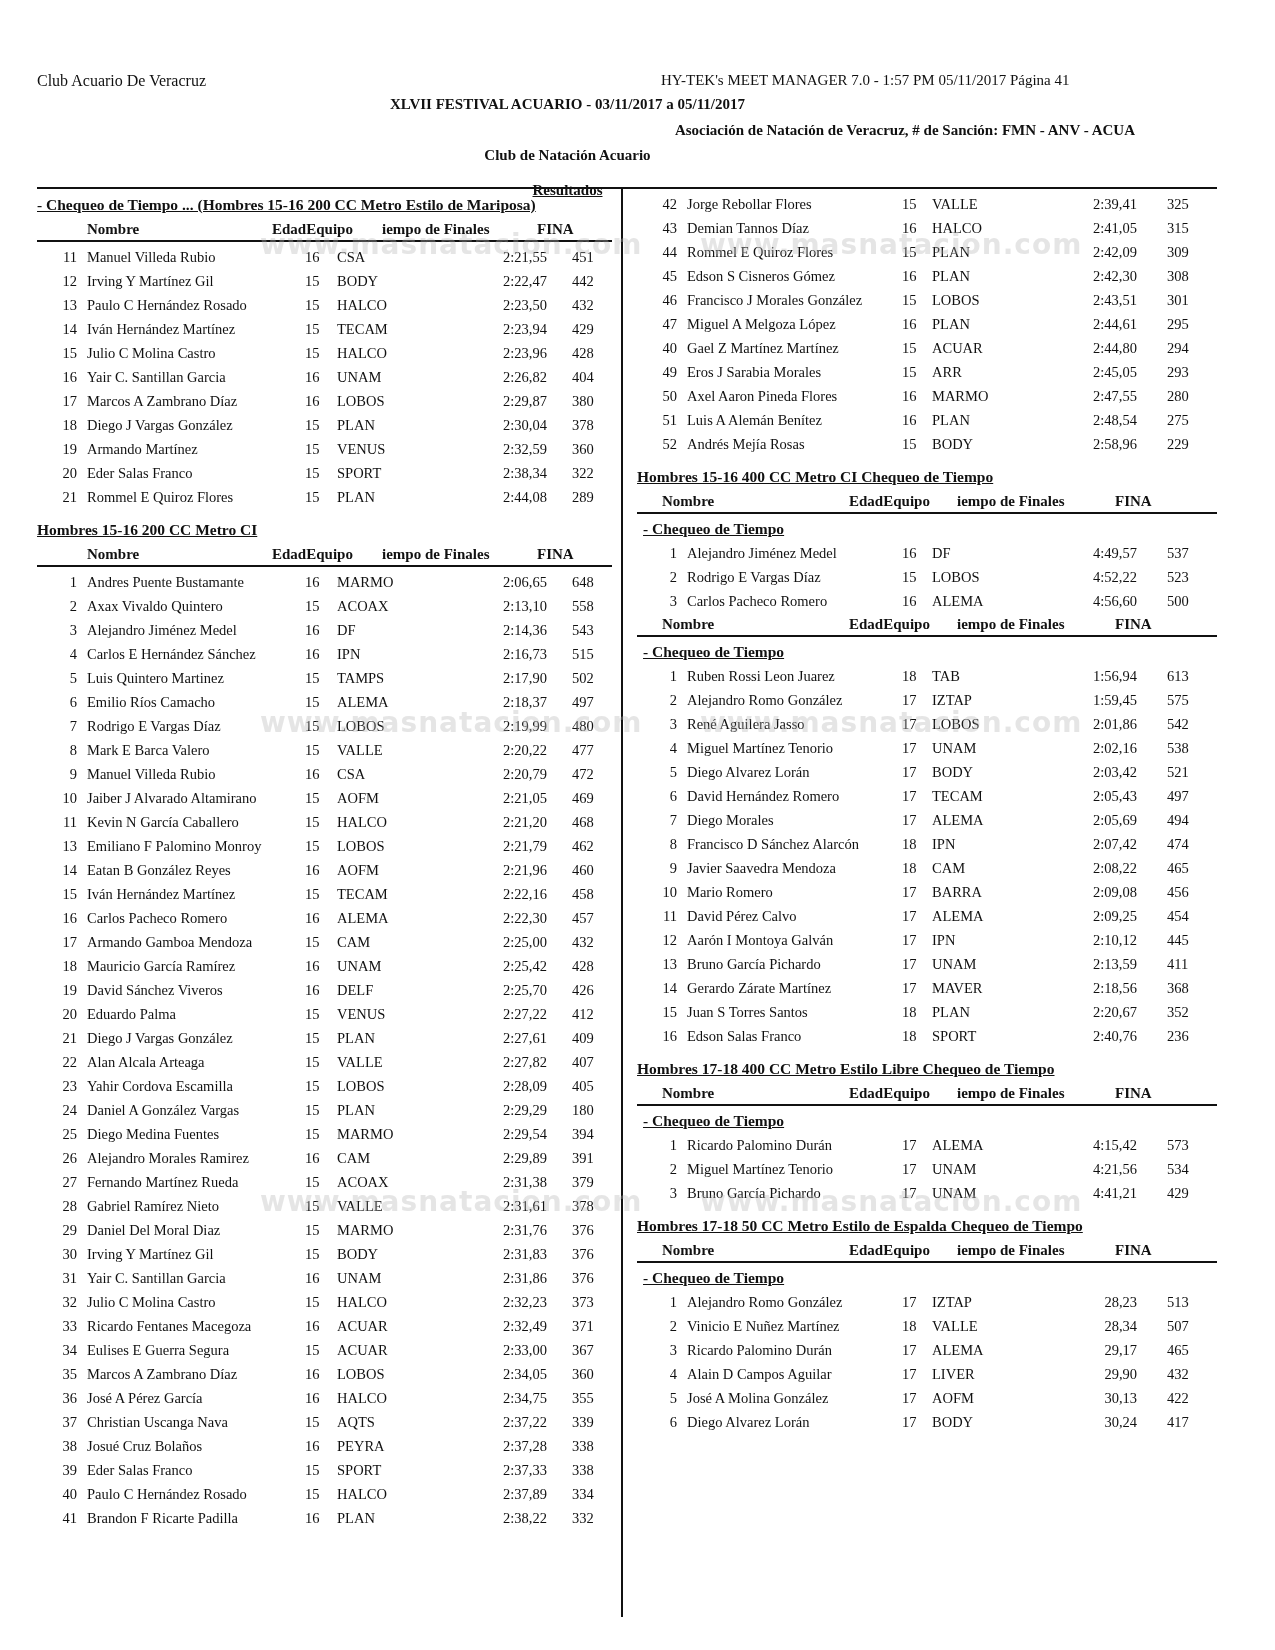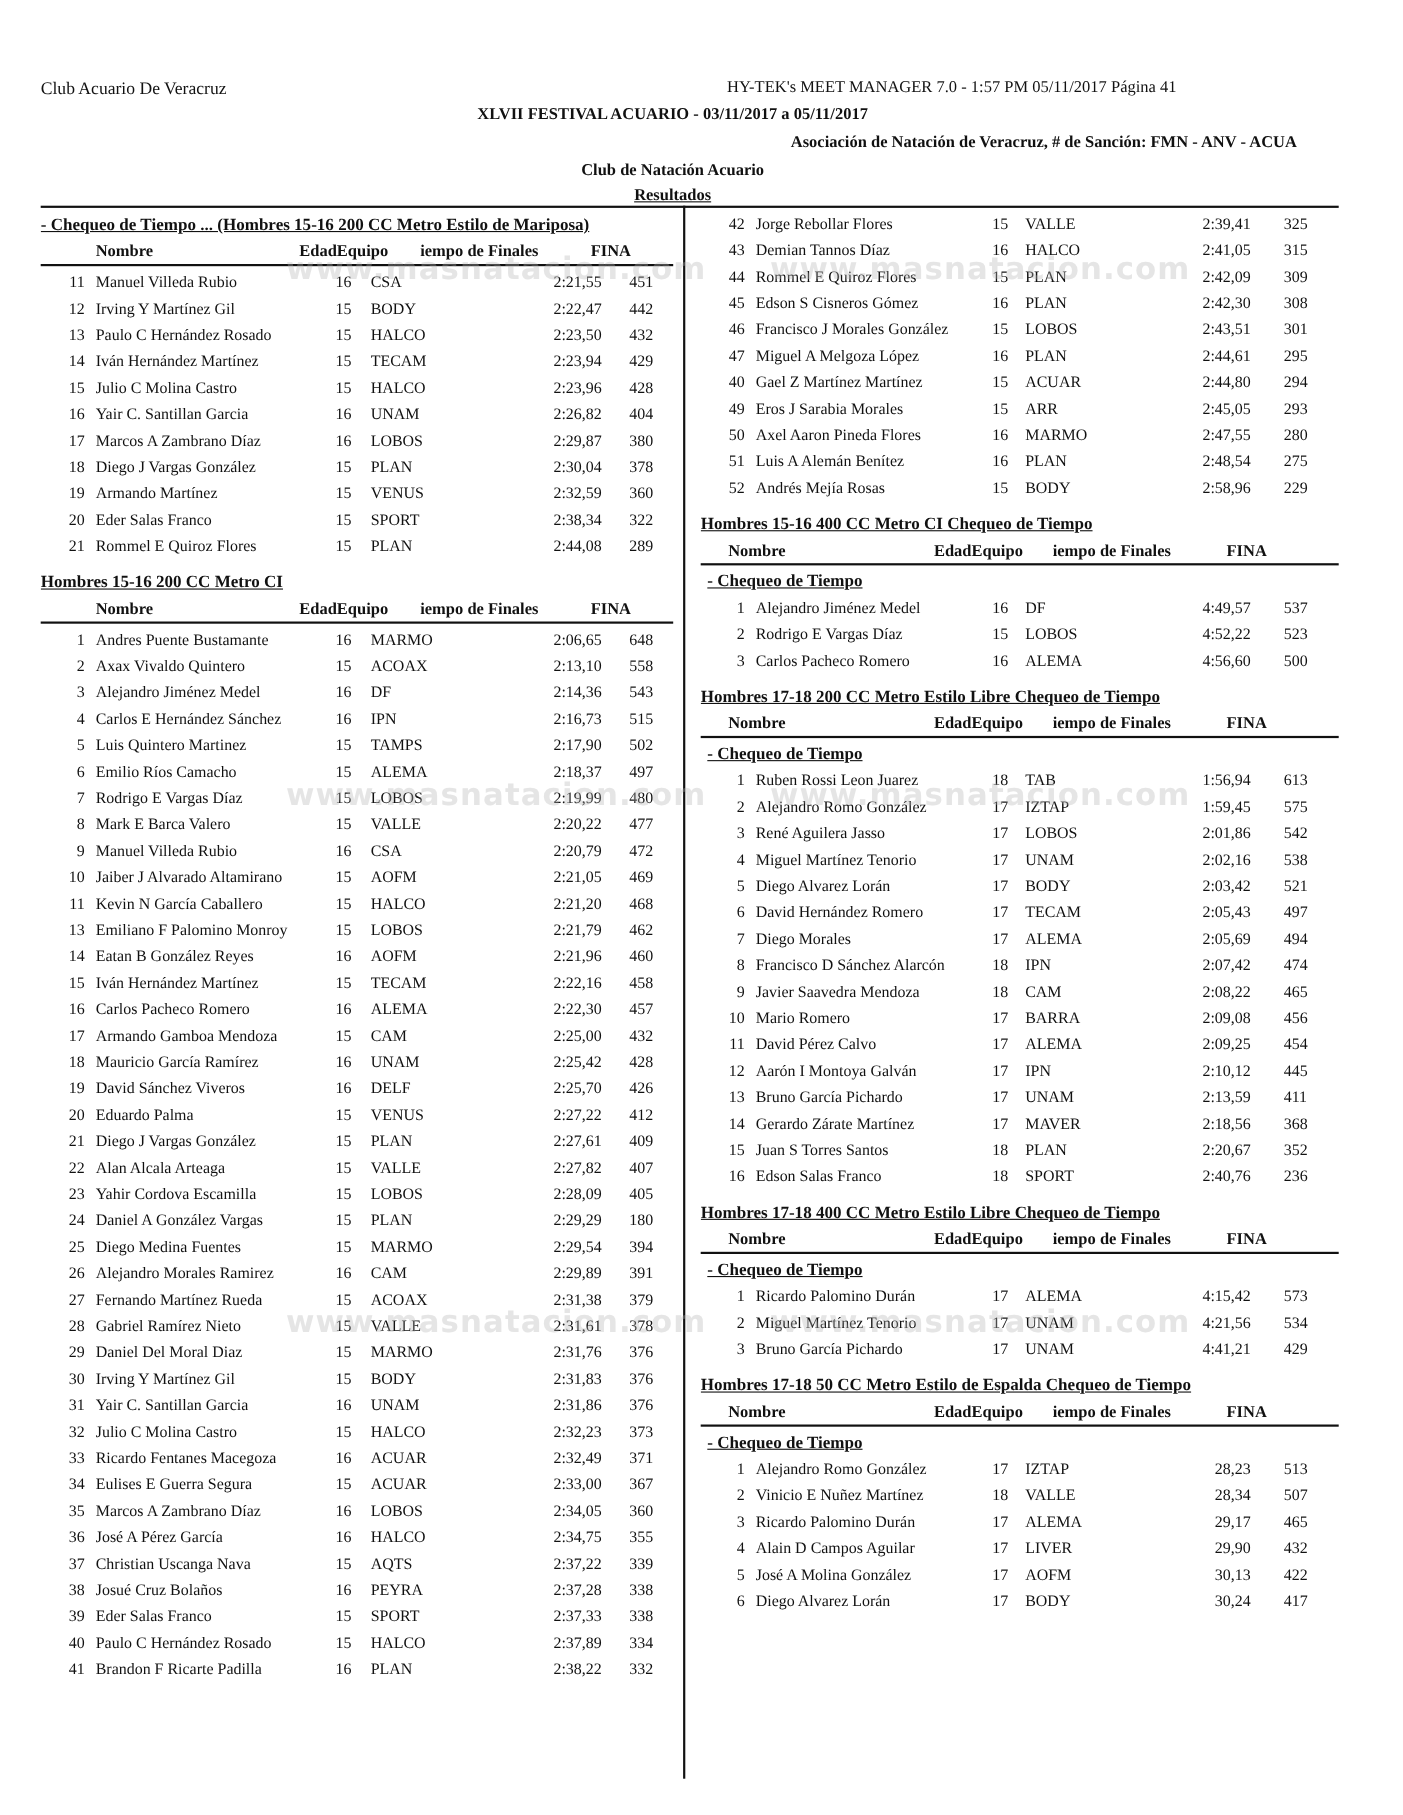--- a/index.html
+++ b/index.html
@@ -1,24 +1,24 @@
 <!DOCTYPE html>
 <html><head>
 <meta charset="utf-8">
 <style>
   html, body { margin:0; padding:0; background:#fff; }
   body { width:1275px; height:1650px; position:relative; overflow:hidden;
          font-family:"Liberation Serif","DejaVu Serif",serif; color:#111; }
   .hdr-left { position:absolute; left:37px; top:72px; font-size:16px; }
   .hdr-right { position:absolute; left:661px; top:72px; font-size:15px; }
-  .center-line { position:absolute; left:0; width:1135px; text-align:center; font-weight:bold; font-size:15px;padding-left:44px; }
+  .center-line { position:absolute; left:0; width:1135px; text-align:center; font-weight:bold; font-size:15px; }
   .title1 { top:96px; }
   .title2 { top:122px;text-align:right; }
   .title3 { top:147px; }
-  .title4 { top:170px; text-decoration:underline; }
+  .title4 { top:182px; text-decoration:underline; }
   .topline { position:absolute; left:37px; top:187px; width:1180px; border-top:2px solid #111; }
   .vdiv { position:absolute; left:621px; top:187px; height:1430px; border-left:2px solid #111; }
   .col { position:absolute; top:192px;text-decoration:underline; }
   .col-left { left:37px; width:575px; }
   .col-right { left:637px; width:580px; }
   .row { position:relative; height:24px; font-size:14.5px; line-height:24px; white-space:nowrap; }
   .row span { position:absolute; top:0; }
   .c-place { width:40px; text-align:right; left:0; }
   .c-name { left:50px; }
   .c-age { left:268px; }
@@ -603,21 +603,20 @@
       <span class="c-fina">523</span>
     </div>
     <div class="row">
       <span class="c-place">3</span>
       <span class="c-name">Carlos Pacheco Romero</span>
       <span class="c-age">16</span>
       <span class="c-team">ALEMA</span>
       <span class="c-time">4:56,60</span>
       <span class="c-fina">500</span>
     </div>
-    <div class="ev-title gap">Hombres 17-18 200 CC Metro Estilo Libre Chequeo de Tiempo</div>
     <div class="colhead">
       <span class="h-name">Nombre</span>
       <span class="h-age">EdadEquipo</span>
       <span class="h-time">iempo de Finales</span>
       <span class="h-fina">FINA</span>
     </div>
     <div class="sub">- Chequeo de Tiempo</div>
     <div class="row">
       <span class="c-place">1</span>
       <span class="c-name">Ruben Rossi Leon Juarez</span>

